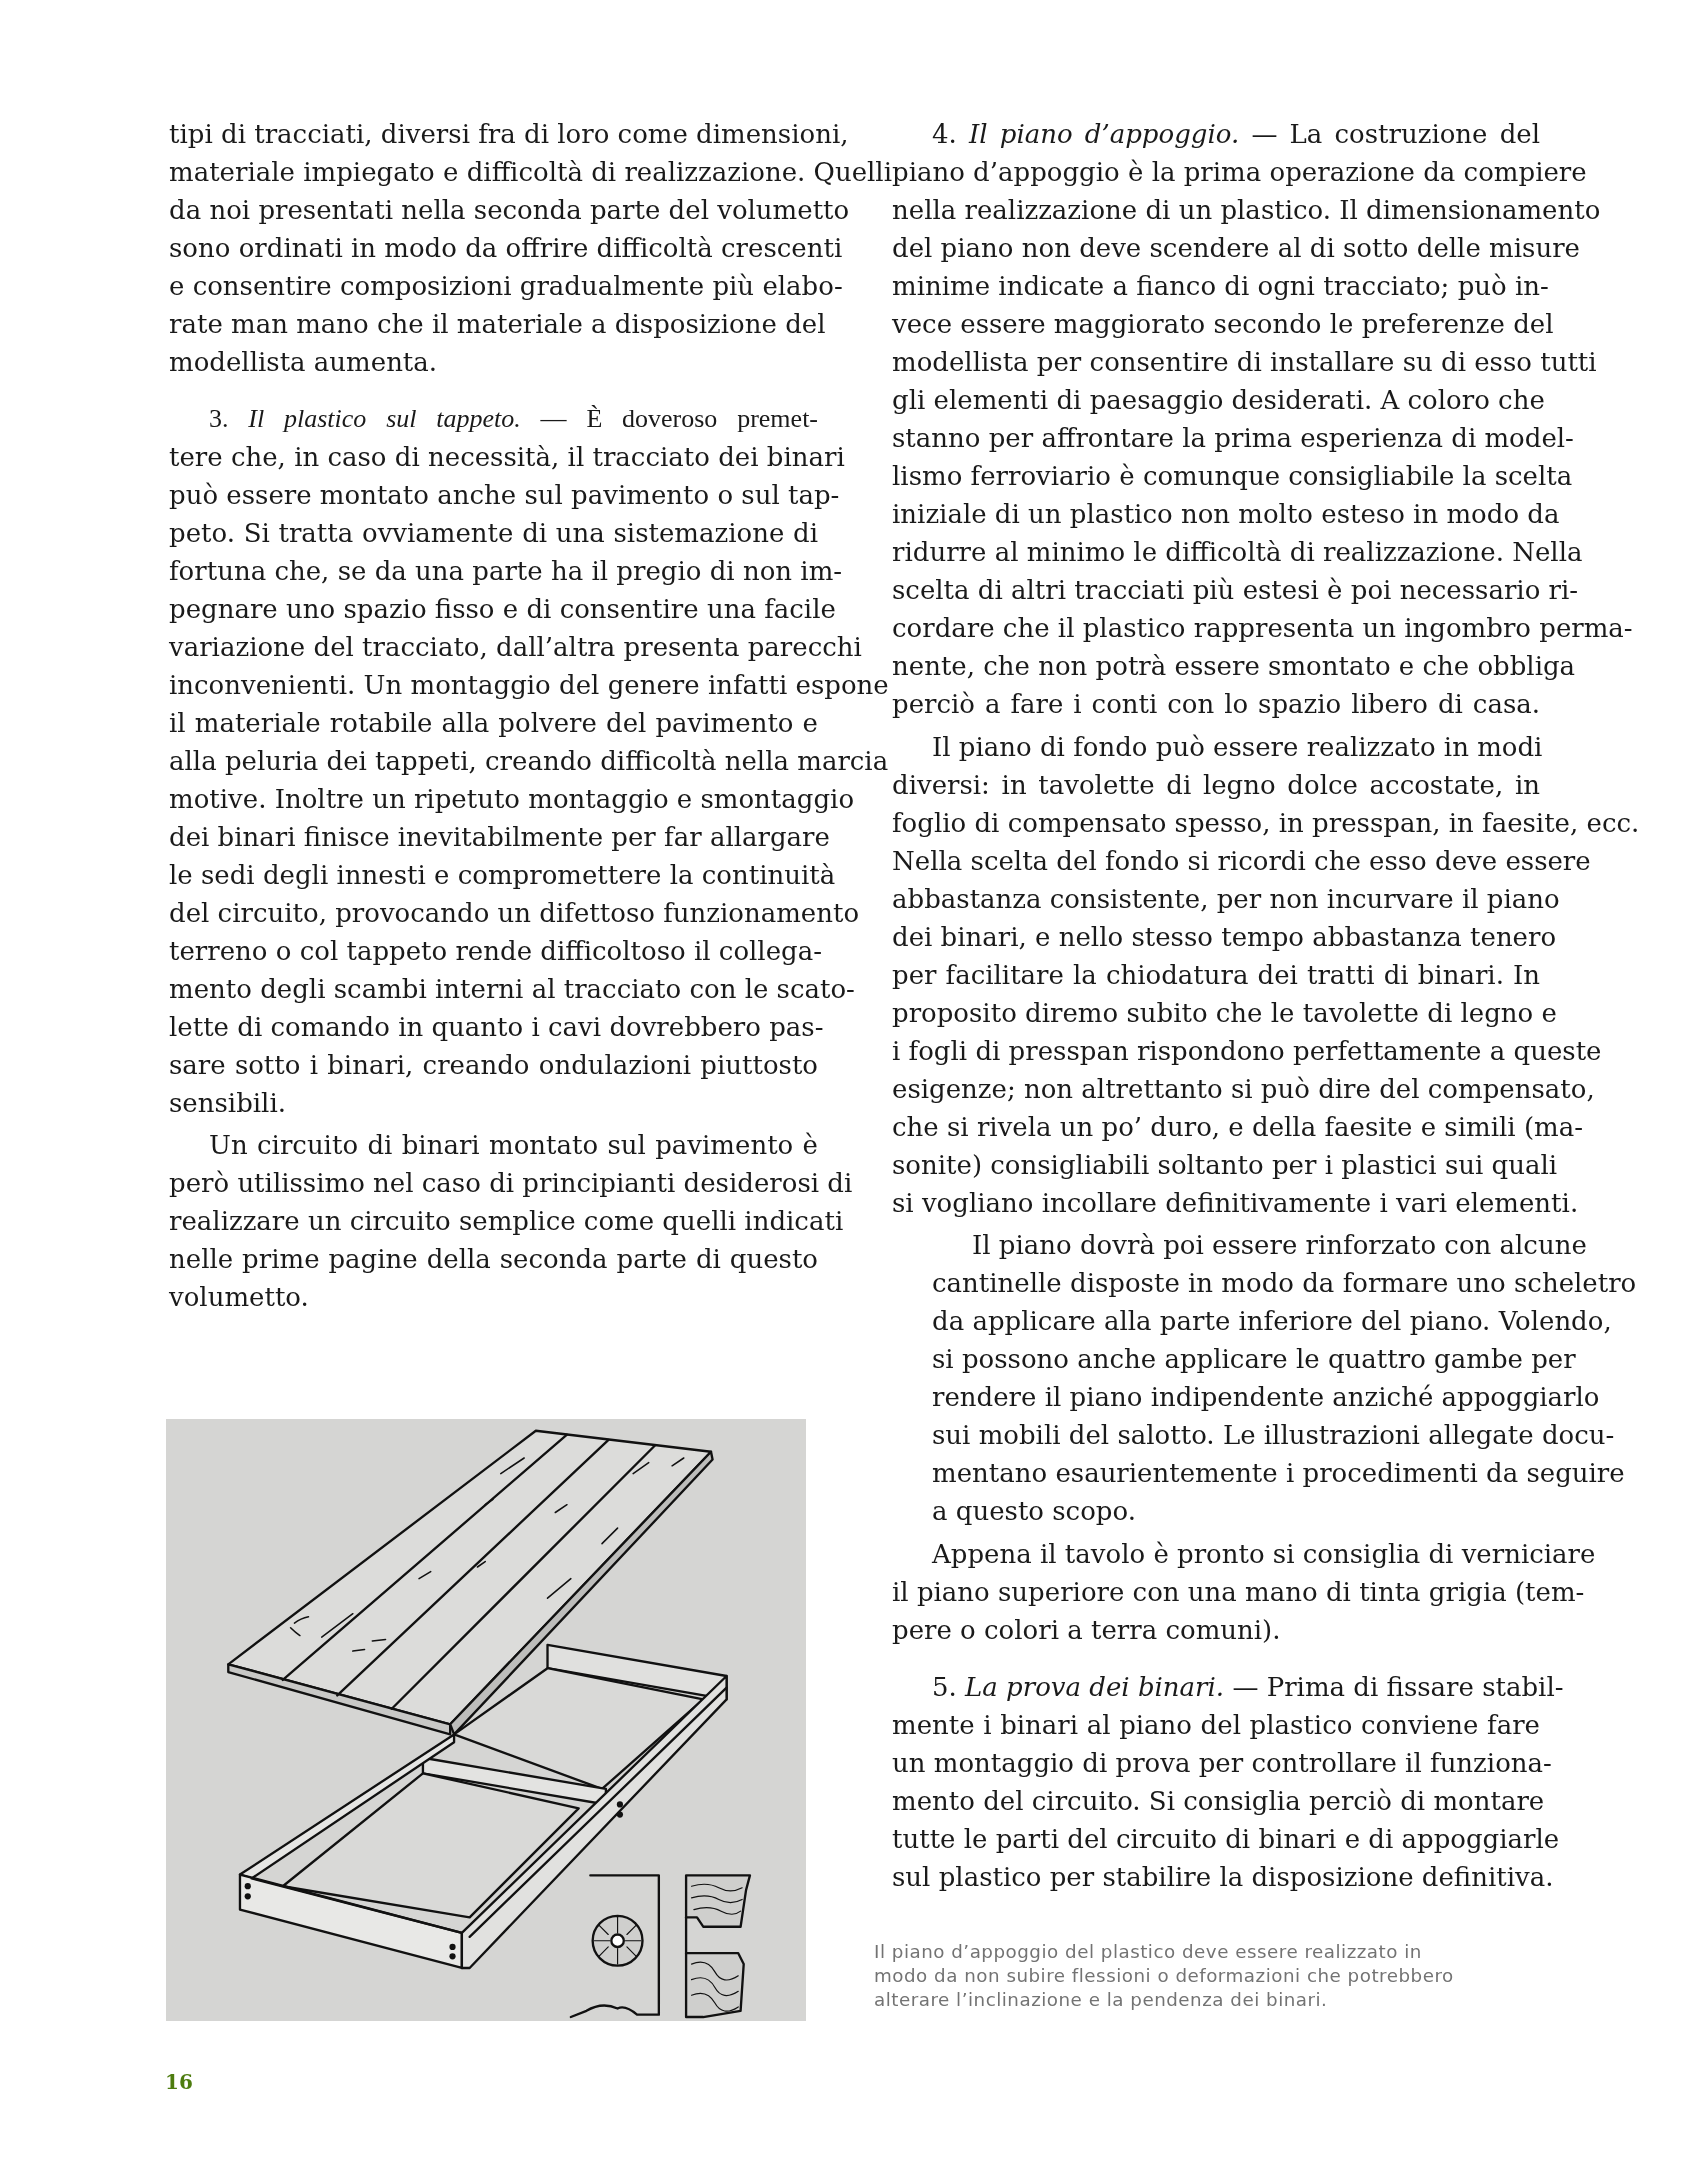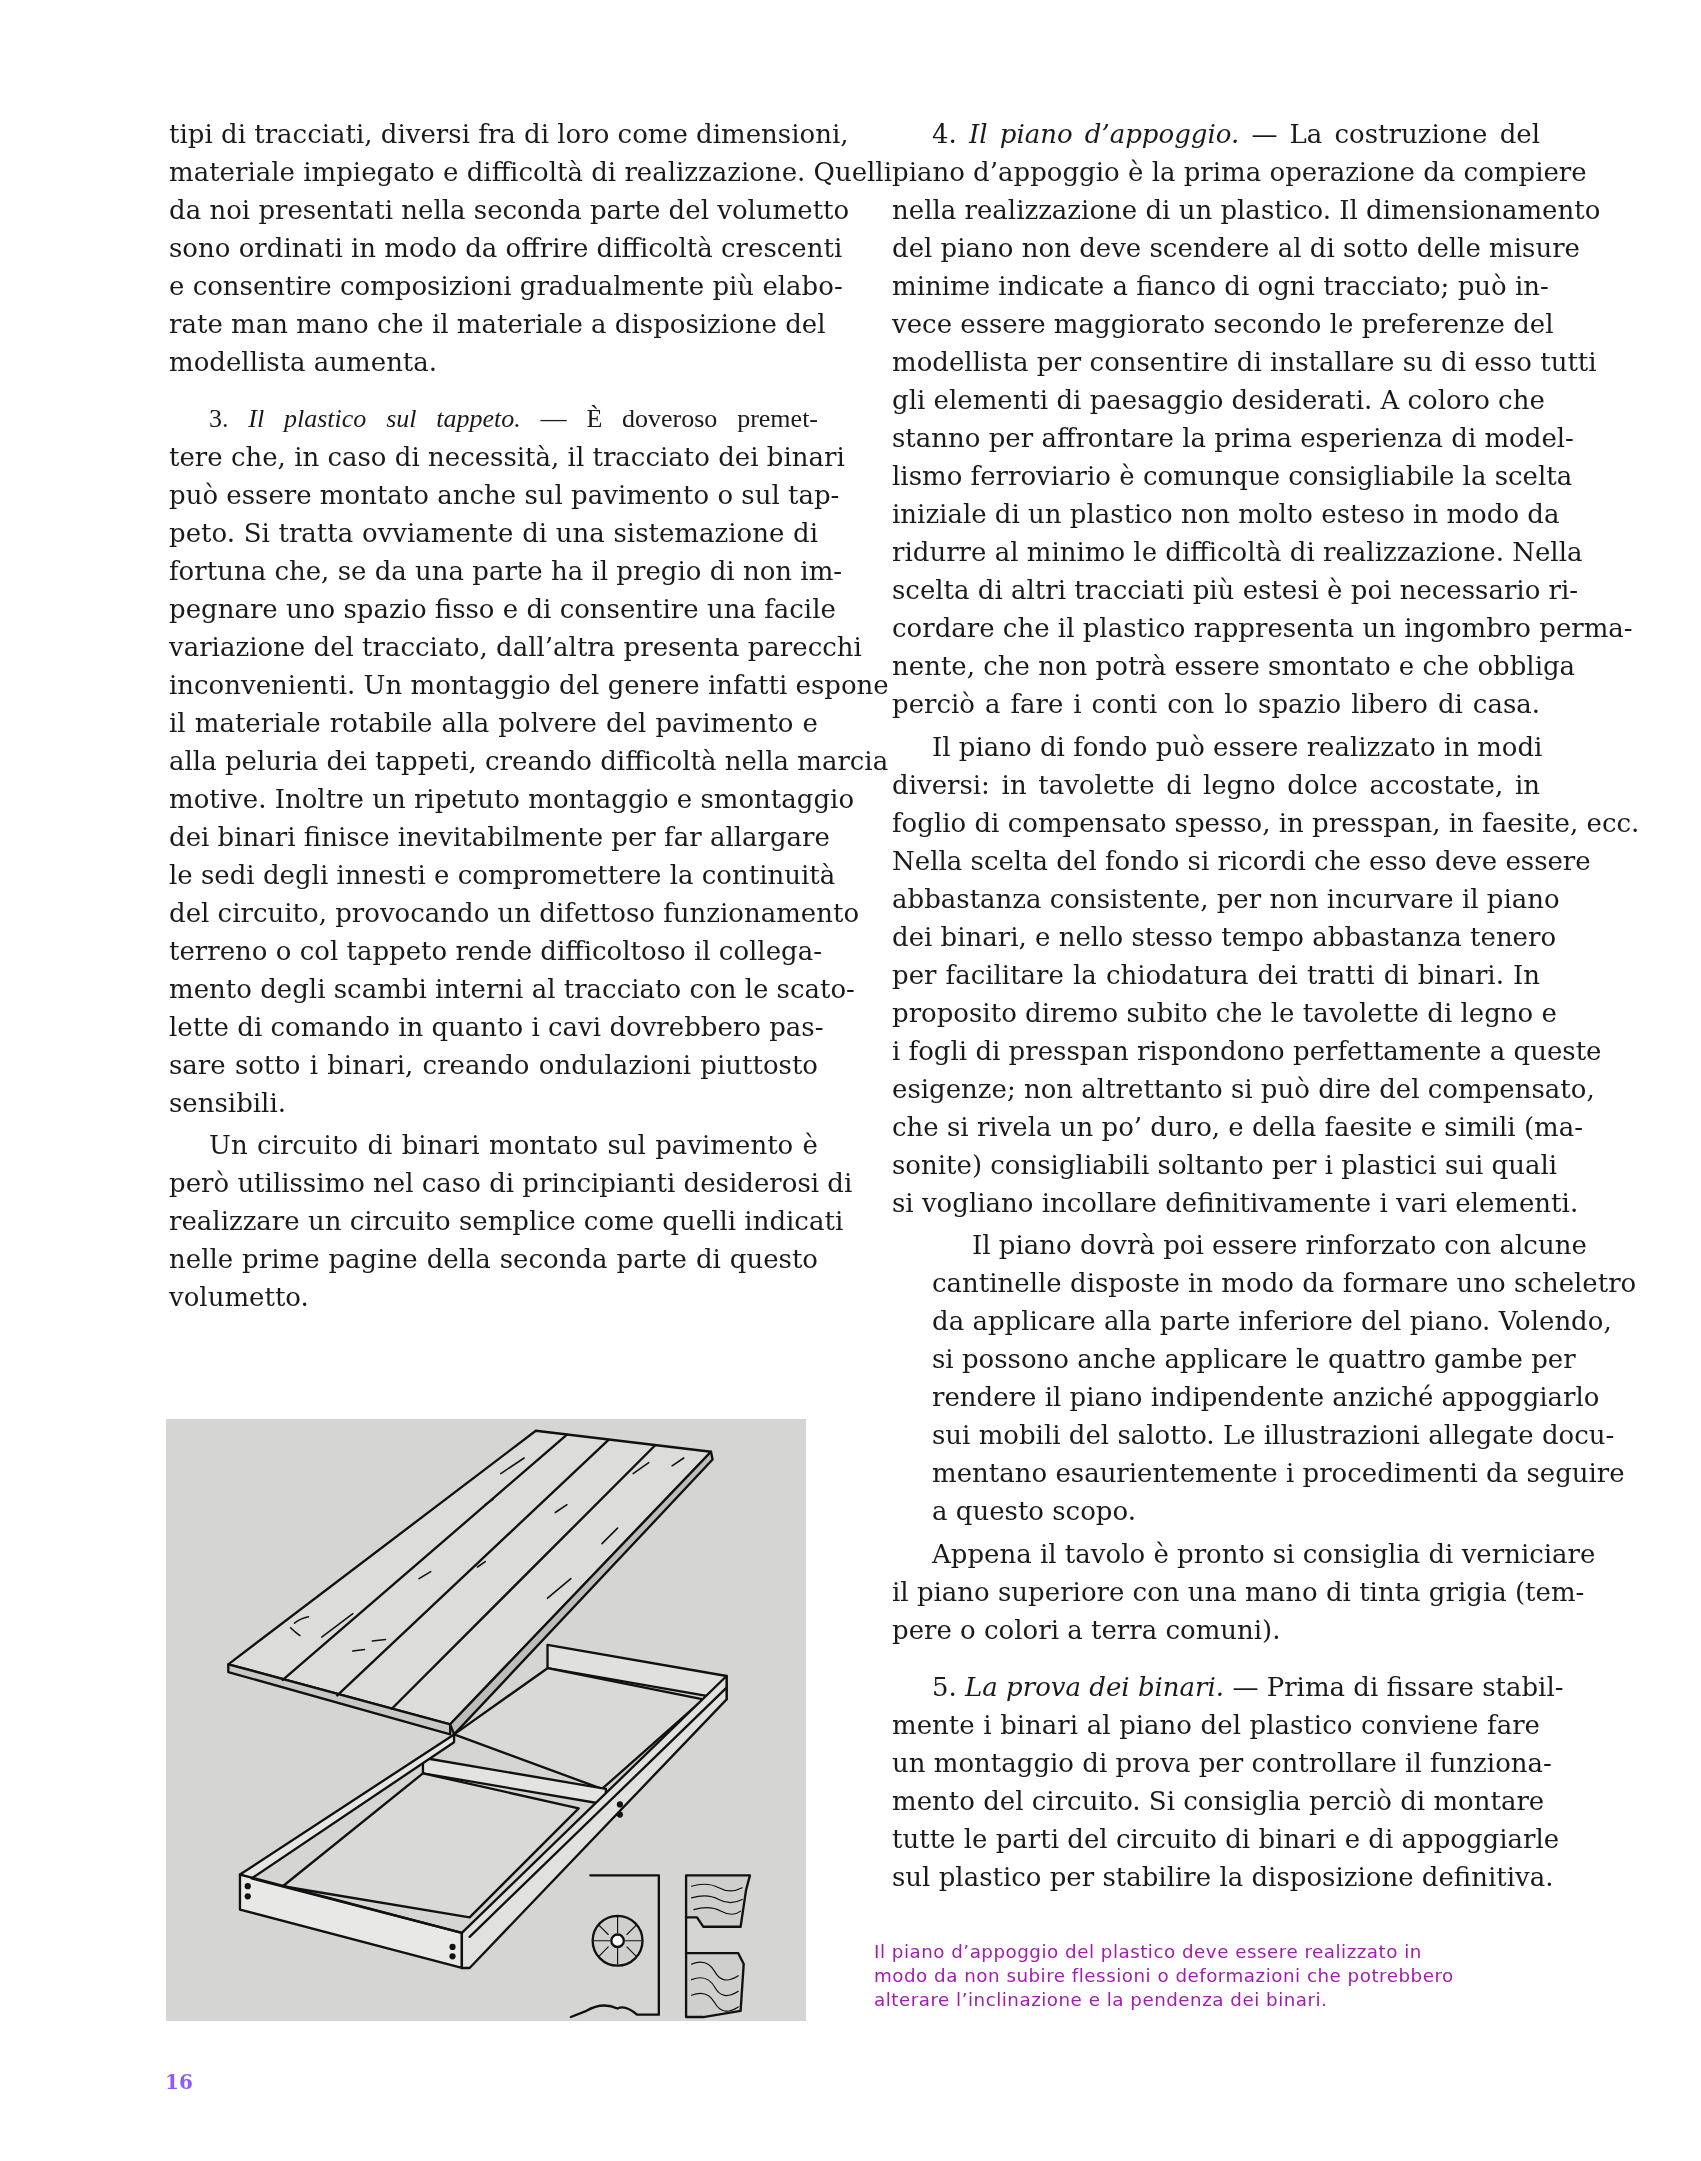--- a/index.html
+++ b/index.html
@@ -8,22 +8,22 @@
     .col-left { left: 169px; width: 649px; }
     .col-right { left: 892px; width: 648px; }
     .col p { margin: 0; text-indent: 0; hyphens: manual; }
     .col p.gap { margin-top: 18.7px; }
     .col .line { display: block; text-align-last: justify; white-space: nowrap; }
     .col .line.last { text-align-last: left; }
     .num { font-style: normal; }
     .it { font-style: italic; }
     .figure { position: absolute; left: 166px; top: 1419px; width: 640px; height: 602px; background: #d5d5d3; }
     .figure svg { width: 100%; height: 100%; display: block; }
-    .caption { position: absolute; left: 874px; top: 1940px; width: 670px; font-family: "DejaVu Sans", "Liberation Sans", sans-serif; font-size: 18.3px; line-height: 24px; letter-spacing: 0.5px; color: #a21caf; }
-    .page-number { position: absolute; left: 165px; top: 2070px; font-family: "DejaVu Serif", serif; font-weight: bold; font-size: 20px; color: #8b5cf6; }
+    .caption { position: absolute; left: 874px; top: 1940px; width: 670px; font-family: "DejaVu Sans", "Liberation Sans", sans-serif; font-size: 18.3px; line-height: 24px; letter-spacing: 0.5px; color: #737373; }
+    .page-number { position: absolute; left: 165px; top: 2070px; font-family: "DejaVu Serif", serif; font-weight: bold; font-size: 20px; color: #4d7c0f; }
   </style>
 </head>
 <body>
 
 <div class="col col-left">
   <p>
     <span class="line">tipi di tracciati, diversi fra di loro come dimensioni,</span>
     <span class="line">materiale impiegato e difficoltà di realizzazione. Quelli</span>
     <span class="line">da noi presentati nella seconda parte del volumetto</span>
     <span class="line">sono ordinati in modo da offrire difficoltà crescenti</span>

